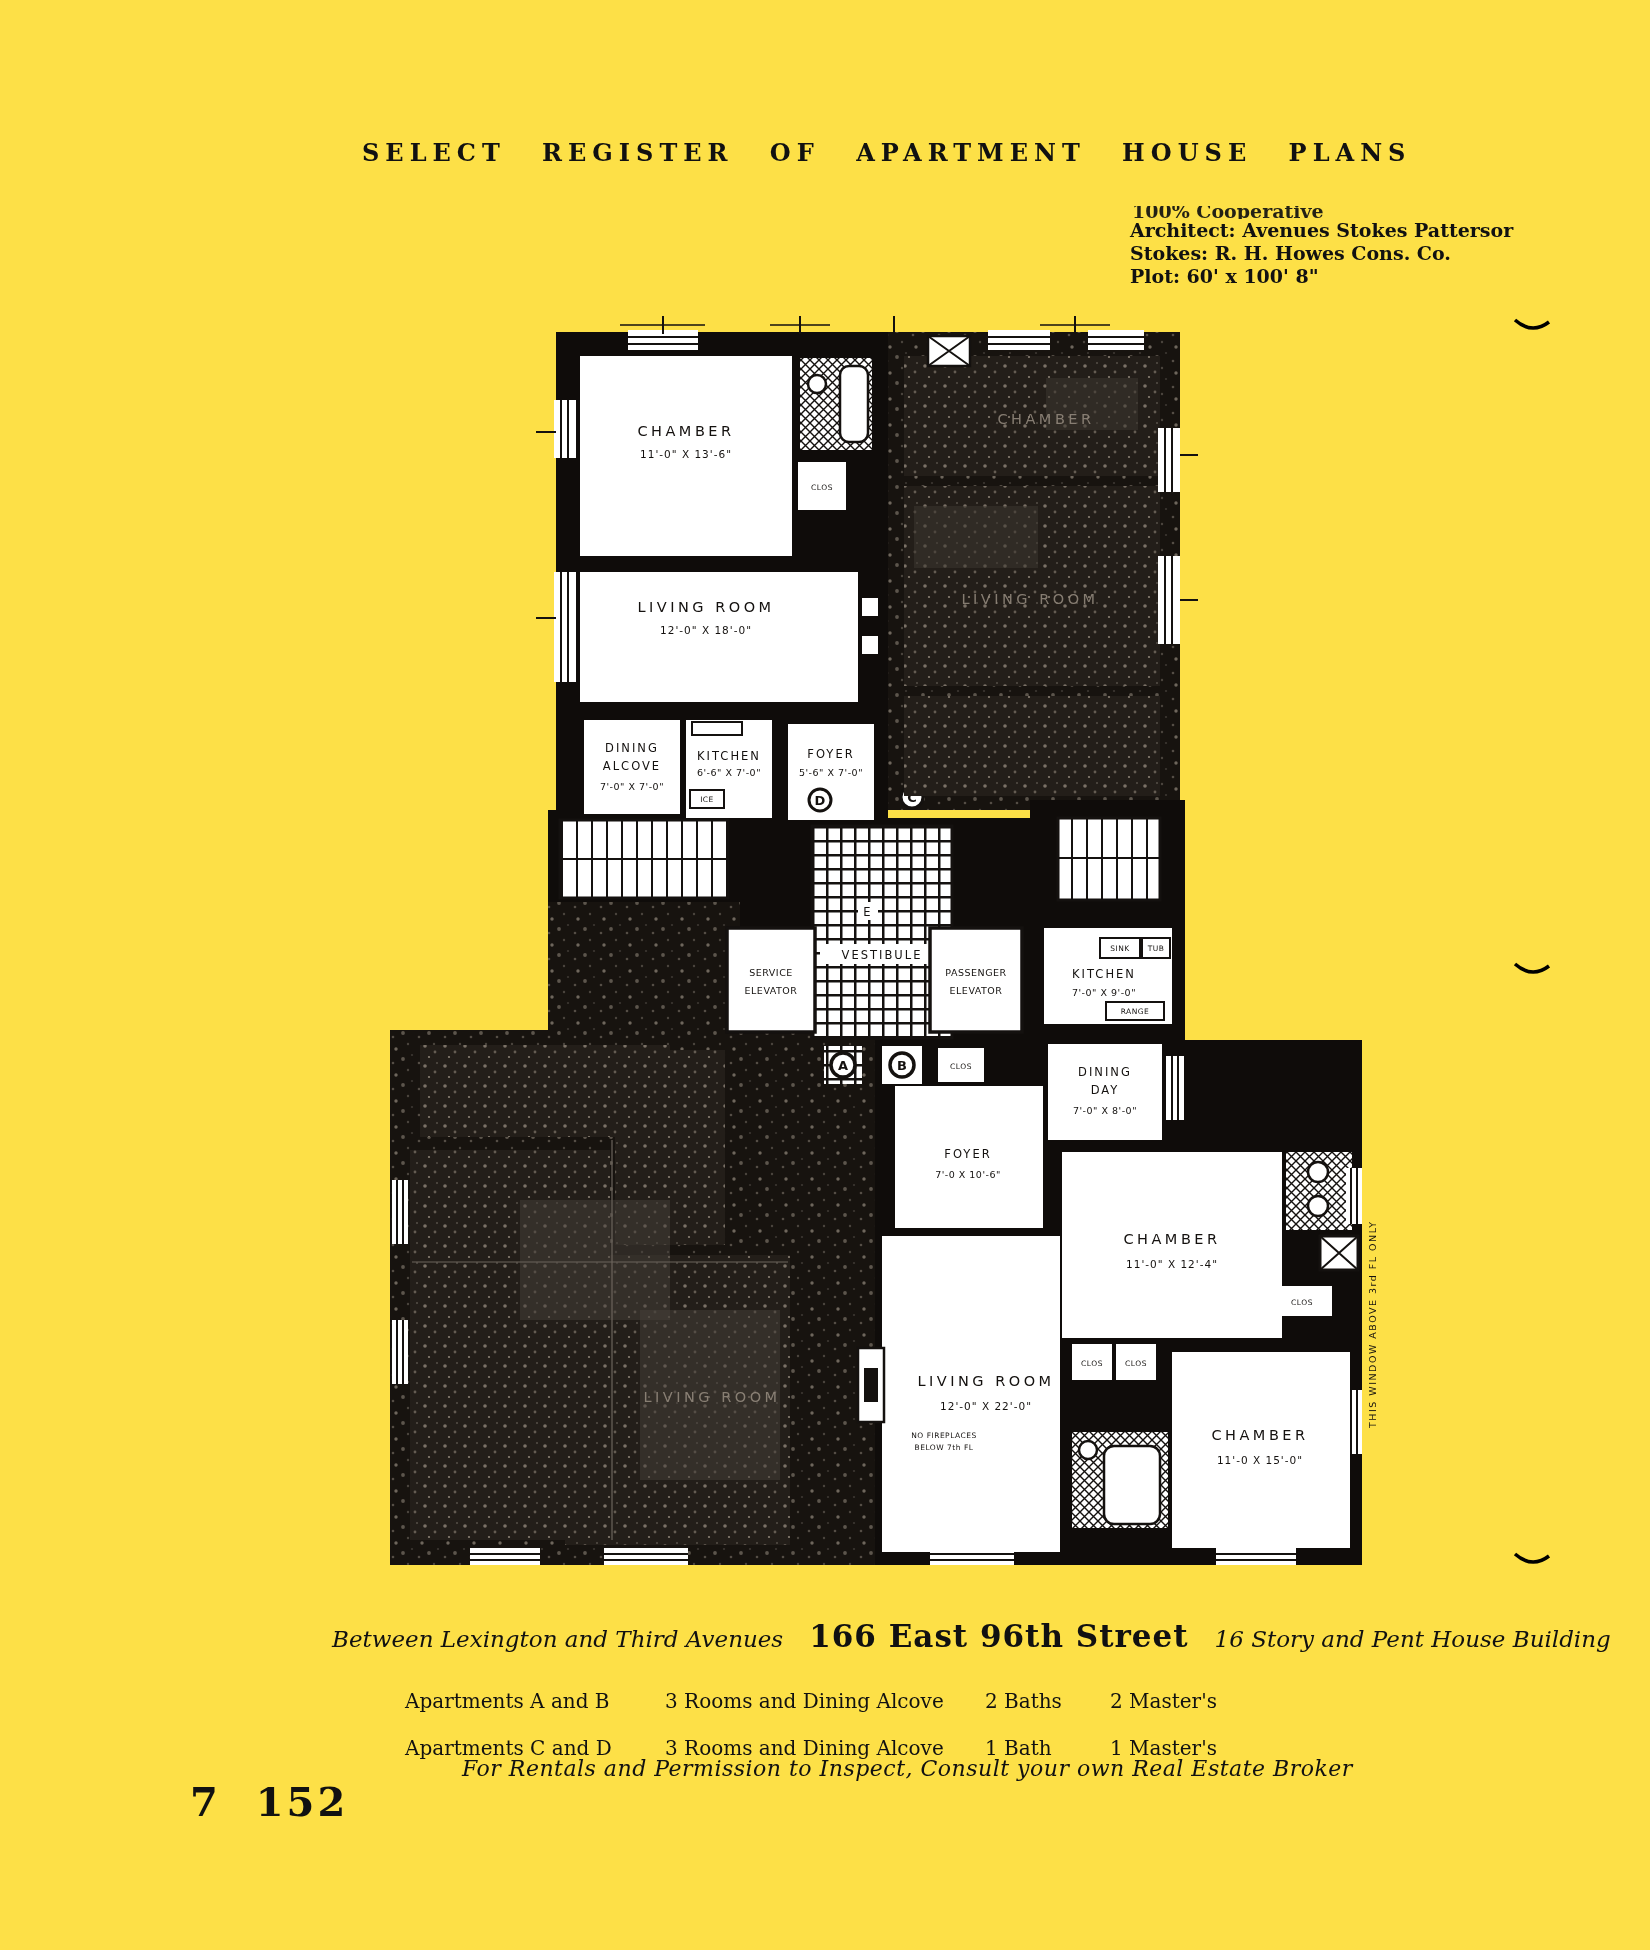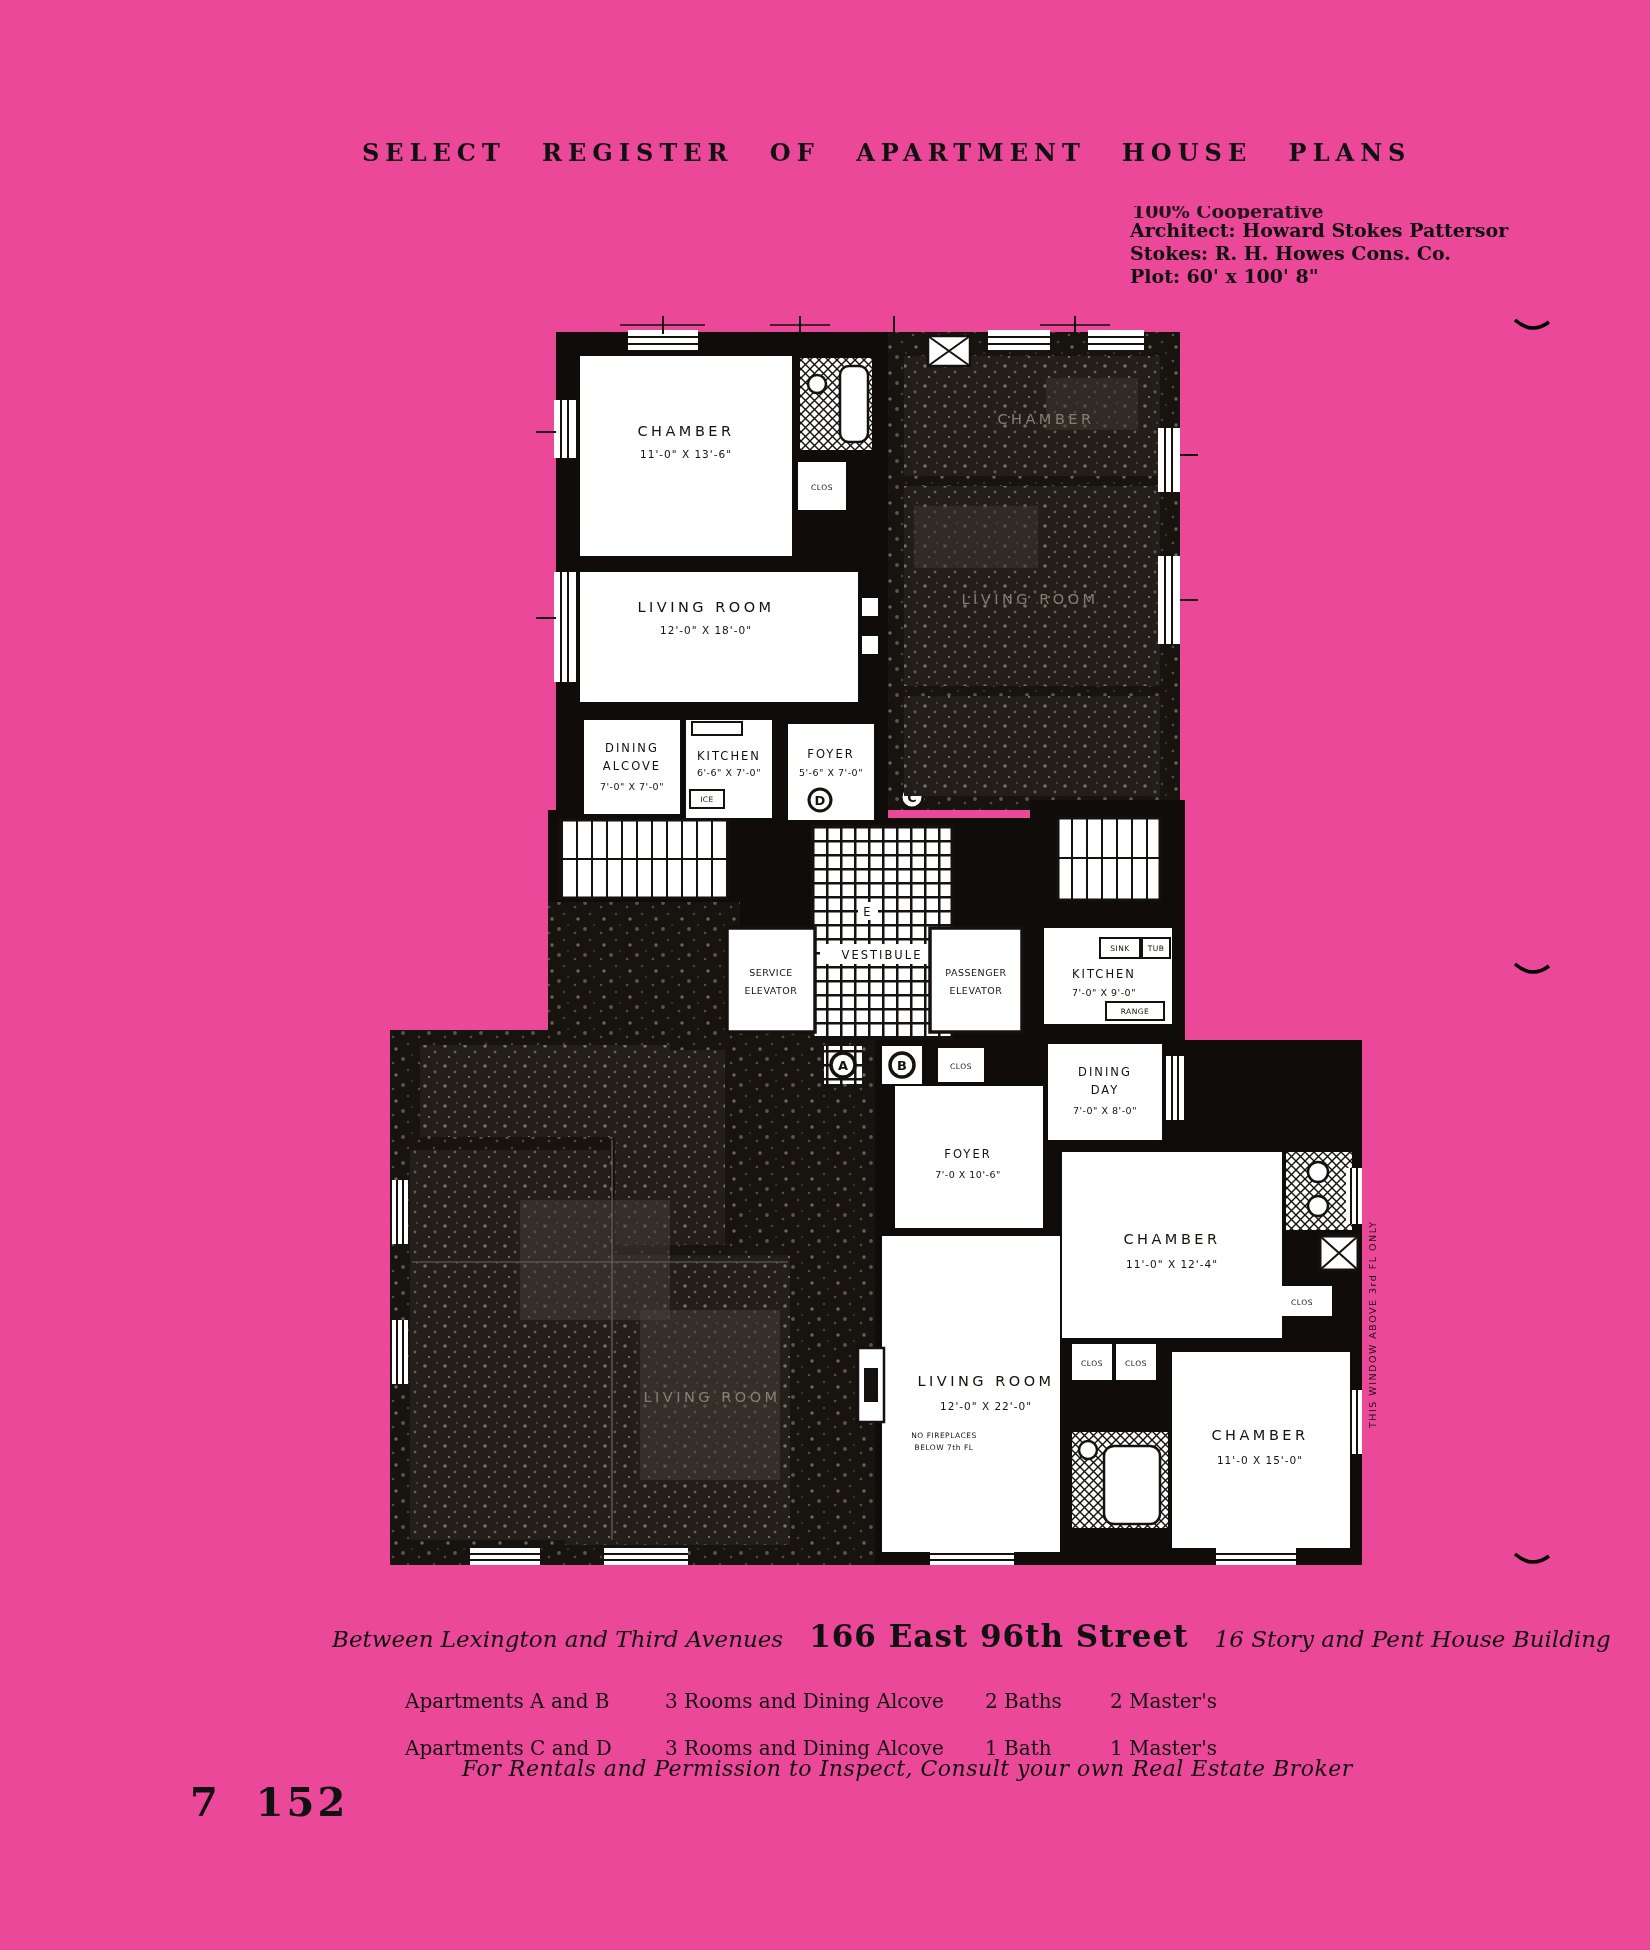--- a/index.html
+++ b/index.html
@@ -1,16 +1,16 @@
 <!DOCTYPE html>
 <html><head>
 <meta charset="utf-8">
 <style>
   html,body{margin:0;padding:0;background:#f3f3f1;}
-  .sheet{position:relative;width:1650px;height:1950px;background:#ec4899;overflow:hidden;
+  .sheet{position:relative;width:1650px;height:1950px;background:#fde047;overflow:hidden;
          font-family:"DejaVu Serif", serif;color:#111;}
   .title{position:absolute;left:362px;top:138px;font-size:24px;font-weight:bold;
          letter-spacing:6px;word-spacing:22px;white-space:nowrap;}
   .info{position:absolute;left:1130px;top:206px;font-size:19px;font-weight:bold;line-height:23px;}
   .info .clip{height:13px;overflow:hidden;position:relative;width:360px;}
   .info .clip span{position:absolute;left:2px;bottom:-4px;white-space:nowrap;opacity:.92;}
   .info div{white-space:nowrap;}
   .address{position:absolute;left:332px;top:1618px;width:1120px;display:flex;
            align-items:baseline;gap:26px;white-space:nowrap;}
   .address .it{font-style:italic;font-size:23px;}
@@ -35,21 +35,21 @@
 <body>
 
 <div class="sheet">
 
   <div class="title">SELECT REGISTER OF APARTMENT HOUSE PLANS</div>
 
   <div class="info">
     <div class="clip">
         <span>100% Cooperative</span>
       </div>
-    <div>Architect: Howard Stokes Pattersor</div>
+    <div>Architect: Avenues Stokes Pattersor</div>
     <div>Stokes: R. H. Howes Cons. Co.</div>
     <div>Plot: 60' x 100' 8"</div>
   </div>
 
   <svg viewBox="380 315 1010 1260" style="position:absolute;left:380px;top:315px;width:1010px;height:1260px;">
     <defs>
       <pattern id="checker" width="14" height="14" patternUnits="userSpaceOnUse">
         <rect width="14" height="14" fill="#fff"></rect>
         <path d="M0 1H14M1 0V14" stroke="#14110f" stroke-width="3"></path>
       </pattern>

